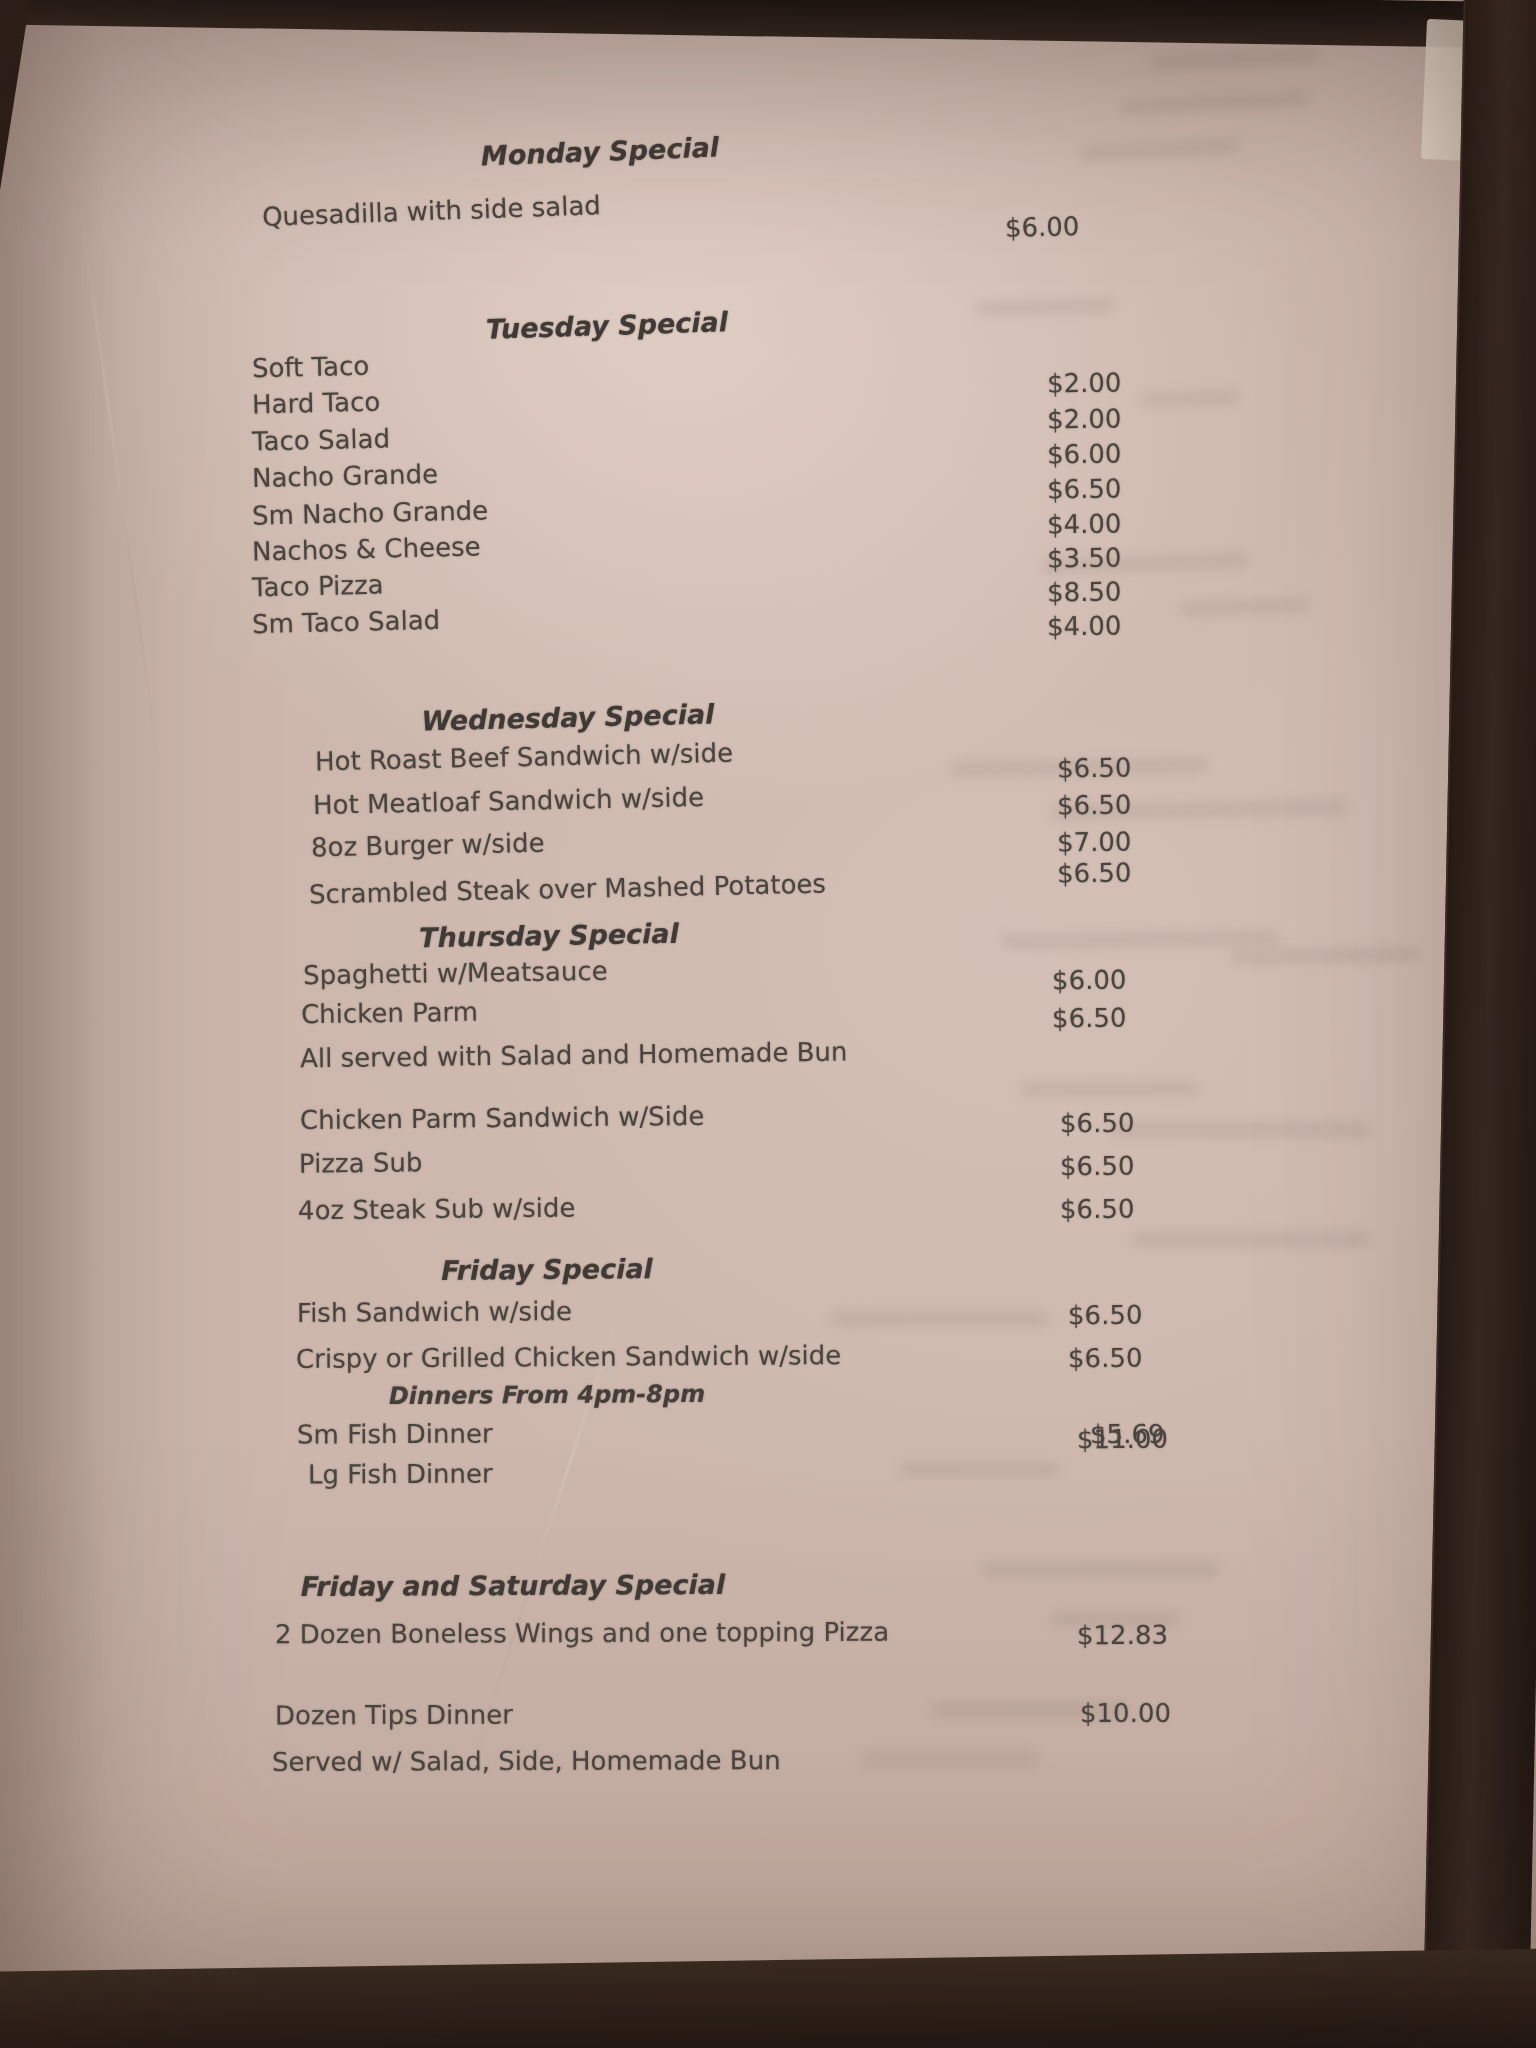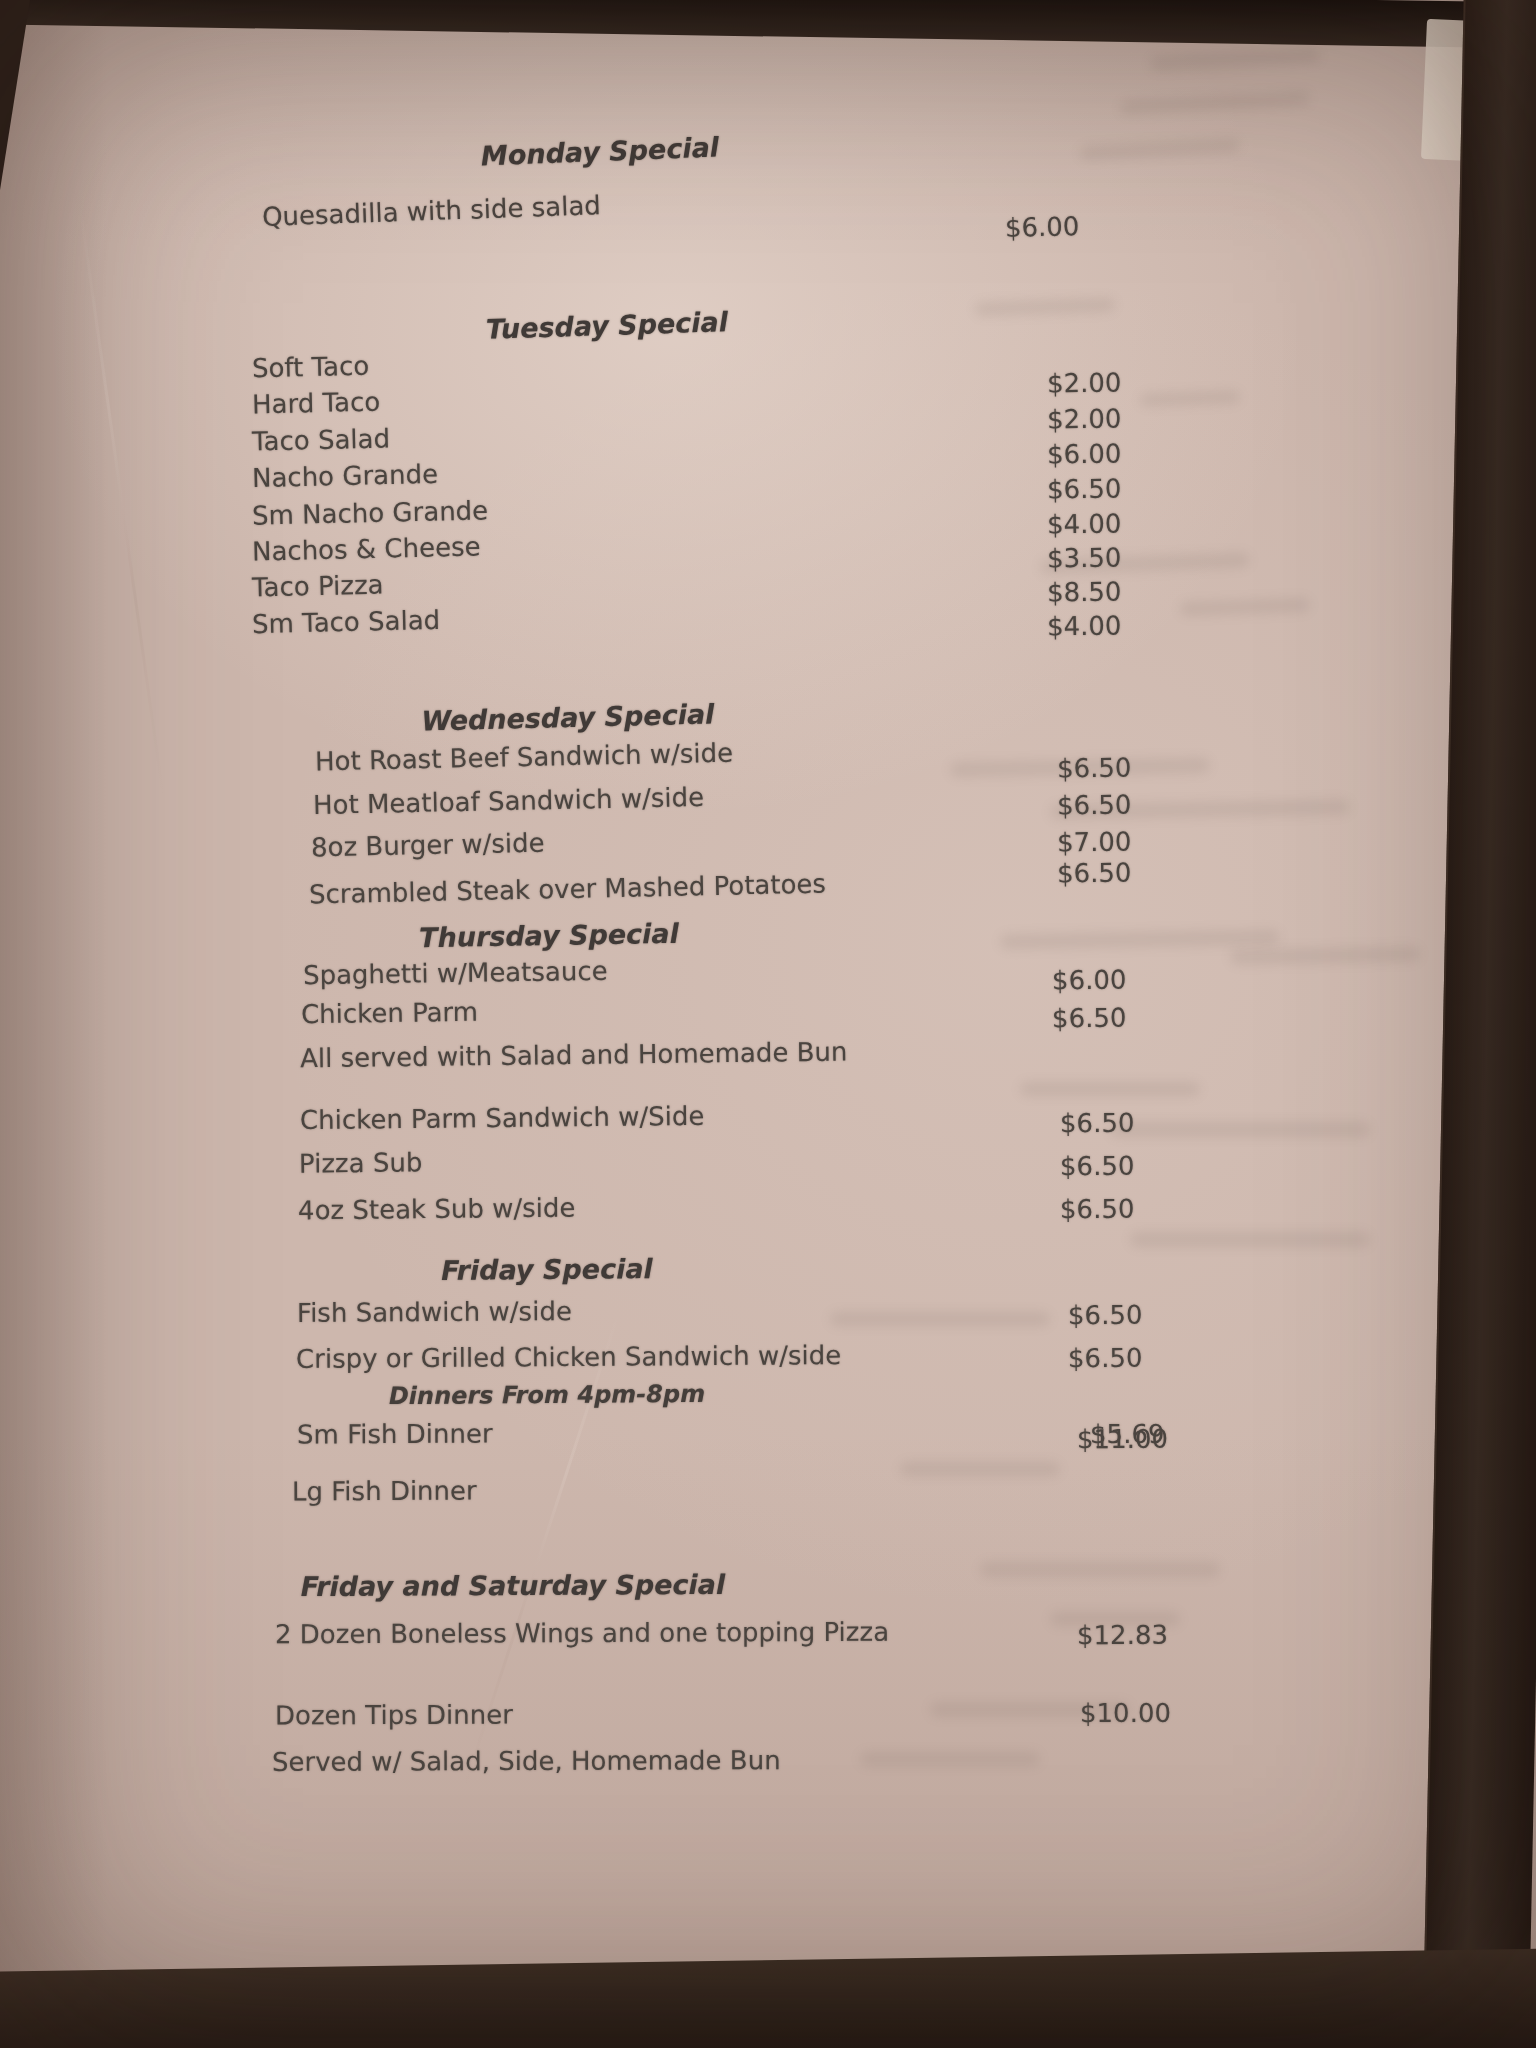--- a/index.html
+++ b/index.html
@@ -147,21 +147,21 @@
 <div class="line" style="left:1060px;top:1151px;transform:rotate(-0.5deg);">$6.50</div>
 <div class="line" style="left:1060px;top:1194px;transform:rotate(-0.5deg);">$6.50</div>
 
 <div class="line title" style="left:187px;top:1254px;transform:rotate(-0.5deg);">Friday Special</div>
 <div class="line" style="left:297px;top:1297px;transform:rotate(-0.4deg);">Fish Sandwich w/side</div>
 <div class="line" style="left:296px;top:1342px;transform:rotate(-0.4deg);">Crispy or Grilled Chicken Sandwich w/side</div>
 <div class="line" style="left:1068px;top:1300px;transform:rotate(-0.4deg);">$6.50</div>
 <div class="line" style="left:1068px;top:1343px;transform:rotate(-0.4deg);">$6.50</div>
 <div class="line subtitle" style="left:187px;top:1381px;transform:rotate(-0.4deg);">Dinners From 4pm-8pm</div>
 <div class="line" style="left:297px;top:1419px;transform:rotate(-0.3deg);">Sm Fish Dinner</div>
-<div class="line" style="left:292px;top:1459px;transform:rotate(-0.3deg);margin-top:17px;">Lg Fish Dinner</div>
+<div class="line" style="left:308px;top:1459px;transform:rotate(-0.3deg);">Lg Fish Dinner</div>
 <div class="line" style="left:1090px;top:1419px;transform:rotate(-0.3deg);">$5.69</div>
 <div class="line" style="left:1077px;top:1424px;transform:rotate(-0.3deg);">$11.00</div>
 
 <div class="line title" style="left:153px;top:1570px;transform:rotate(-0.3deg);">Friday and Saturday Special</div>
 <div class="line" style="left:275px;top:1618px;transform:rotate(-0.25deg);">2 Dozen Boneless Wings and one topping Pizza</div>
 <div class="line" style="left:1077px;top:1620px;transform:rotate(-0.25deg);">$12.83</div>
 
 <div class="line" style="left:275px;top:1700px;transform:rotate(-0.2deg);">Dozen Tips Dinner</div>
 <div class="line" style="left:1080px;top:1698px;transform:rotate(-0.2deg);">$10.00</div>
 <div class="line" style="left:272px;top:1746px;transform:rotate(-0.2deg);">Served w/ Salad, Side, Homemade Bun</div>

